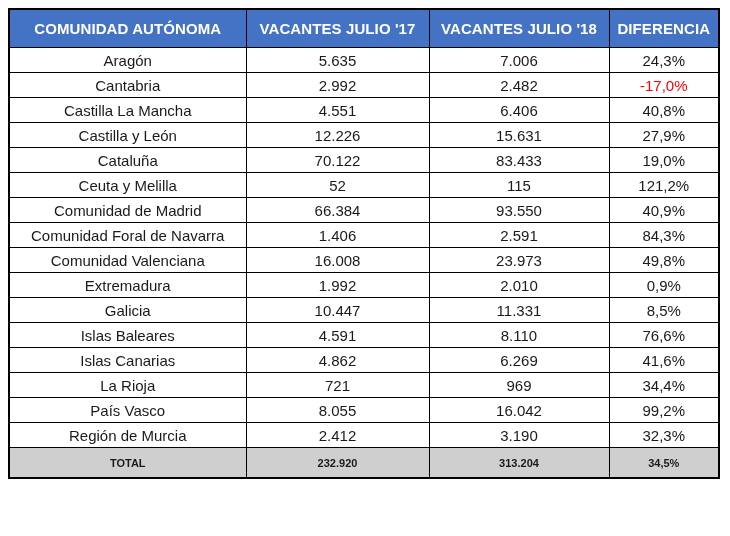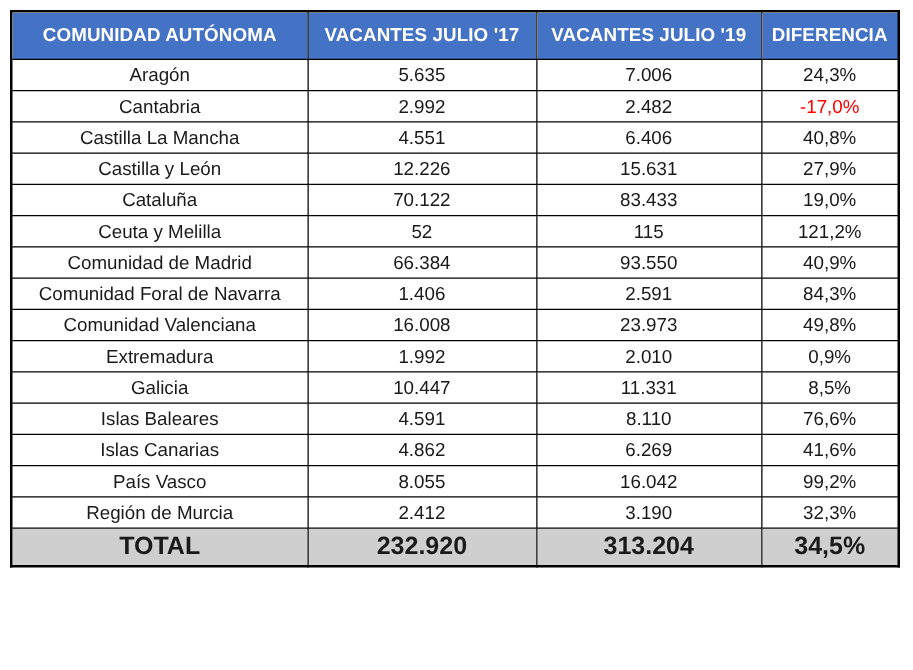--- a/index.html
+++ b/index.html
@@ -31,42 +31,42 @@
   thead th{
     background:var(--header-bg);
     color:var(--header-text);
     font-weight:bold;font-size:15px;
     height:37px;letter-spacing:0.1px;
   }
   tbody td{
     height:24px;font-size:15px;background:#FFFFFF;
   }
   tfoot td{
-    height:29px;font-size:20px;font-weight:bold;
+    height:29px;font-size:11px;font-weight:bold;
     background:var(--total-bg);
     margin-top:30px;
   }
   td.negative{color:var(--negative-text);margin-top:28px;}
 </style>
 </head>
 <body>
 
 <div class="page">
   <table class="vac">
     <colgroup>
       <col style="width:237px">
       <col style="width:183px">
       <col style="width:180px">
       <col style="width:110px">
     </colgroup>
     <thead>
       <tr>
         <th>COMUNIDAD AUTÓNOMA</th>
         <th>VACANTES JULIO '17</th>
-        <th>VACANTES JULIO '19</th>
+        <th>VACANTES JULIO '18</th>
         <th>DIFERENCIA</th>
       </tr>
     </thead>
     <tbody id="table-body">
         <tr>
           <td>Aragón</td>
           <td>5.635</td>
           <td>7.006</td>
           <td>24,3%</td>
         </tr>
@@ -136,20 +136,26 @@
           <td>8.110</td>
           <td>76,6%</td>
         </tr>
         <tr>
           <td>Islas Canarias</td>
           <td>4.862</td>
           <td>6.269</td>
           <td>41,6%</td>
         </tr>
         <tr>
+          <td>La Rioja</td>
+          <td>721</td>
+          <td>969</td>
+          <td>34,4%</td>
+        </tr>
+        <tr>
           <td>País Vasco</td>
           <td>8.055</td>
           <td>16.042</td>
           <td>99,2%</td>
         </tr>
         <tr>
           <td>Región de Murcia</td>
           <td>2.412</td>
           <td>3.190</td>
           <td>32,3%</td>

